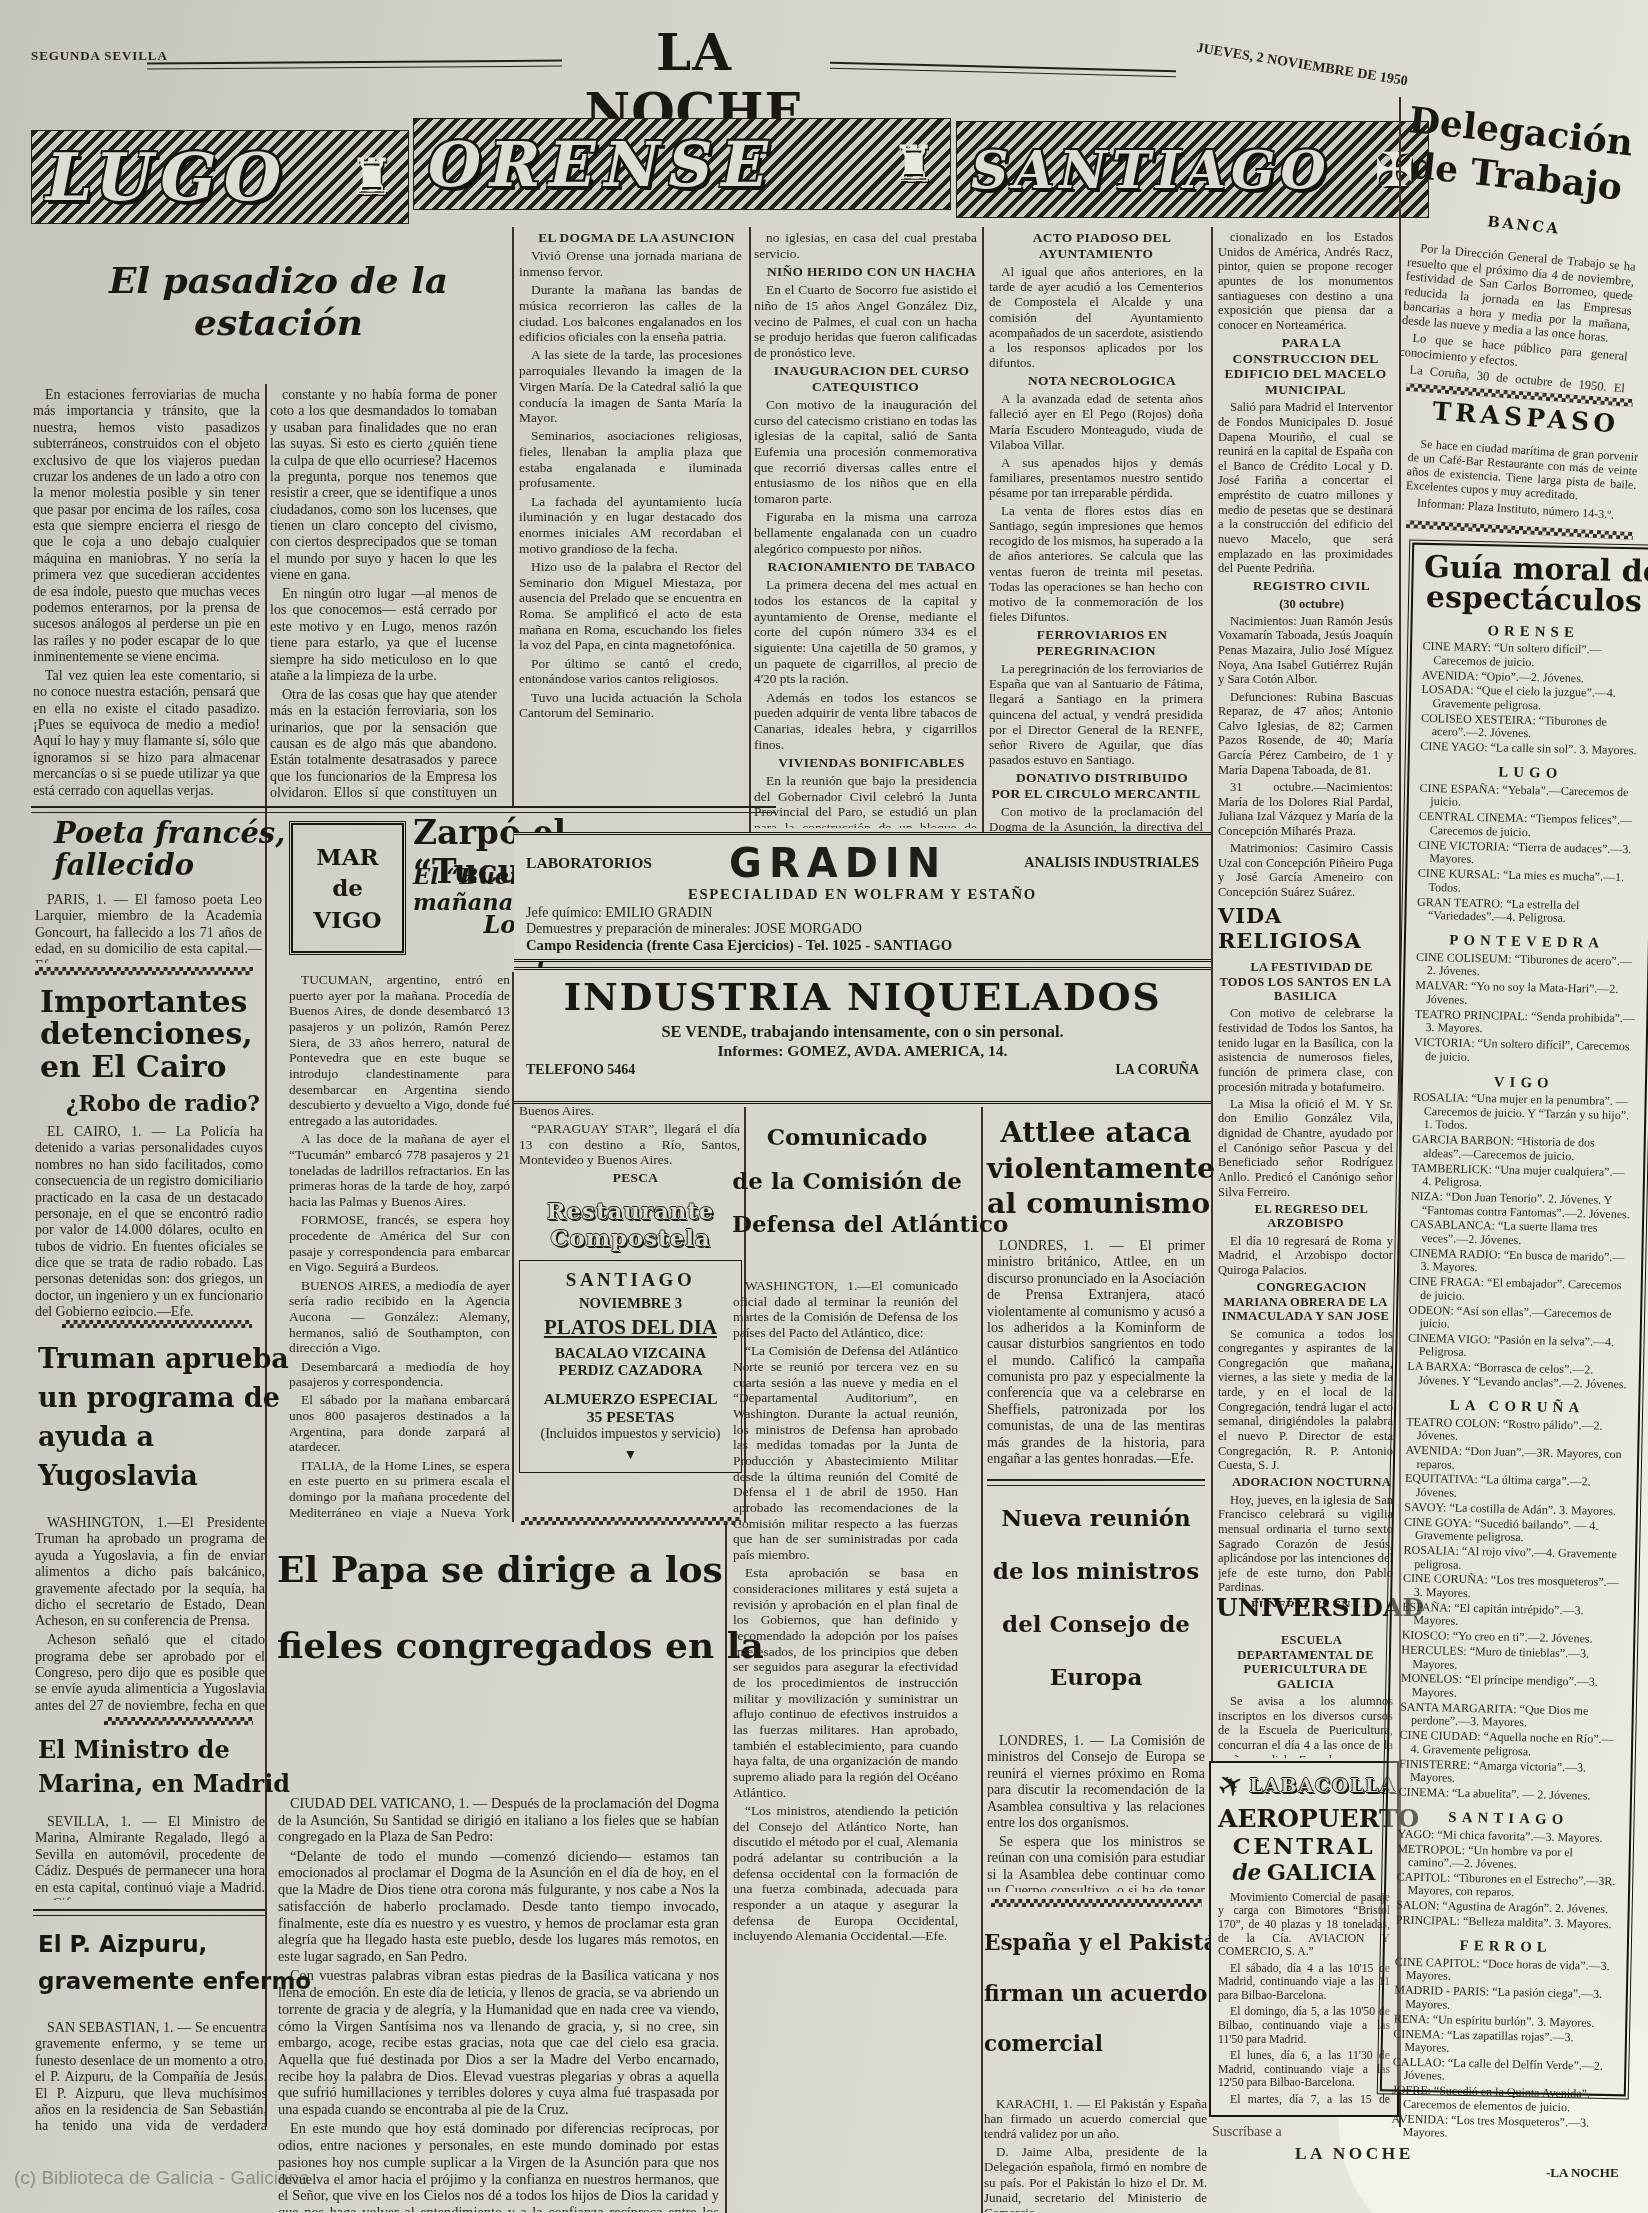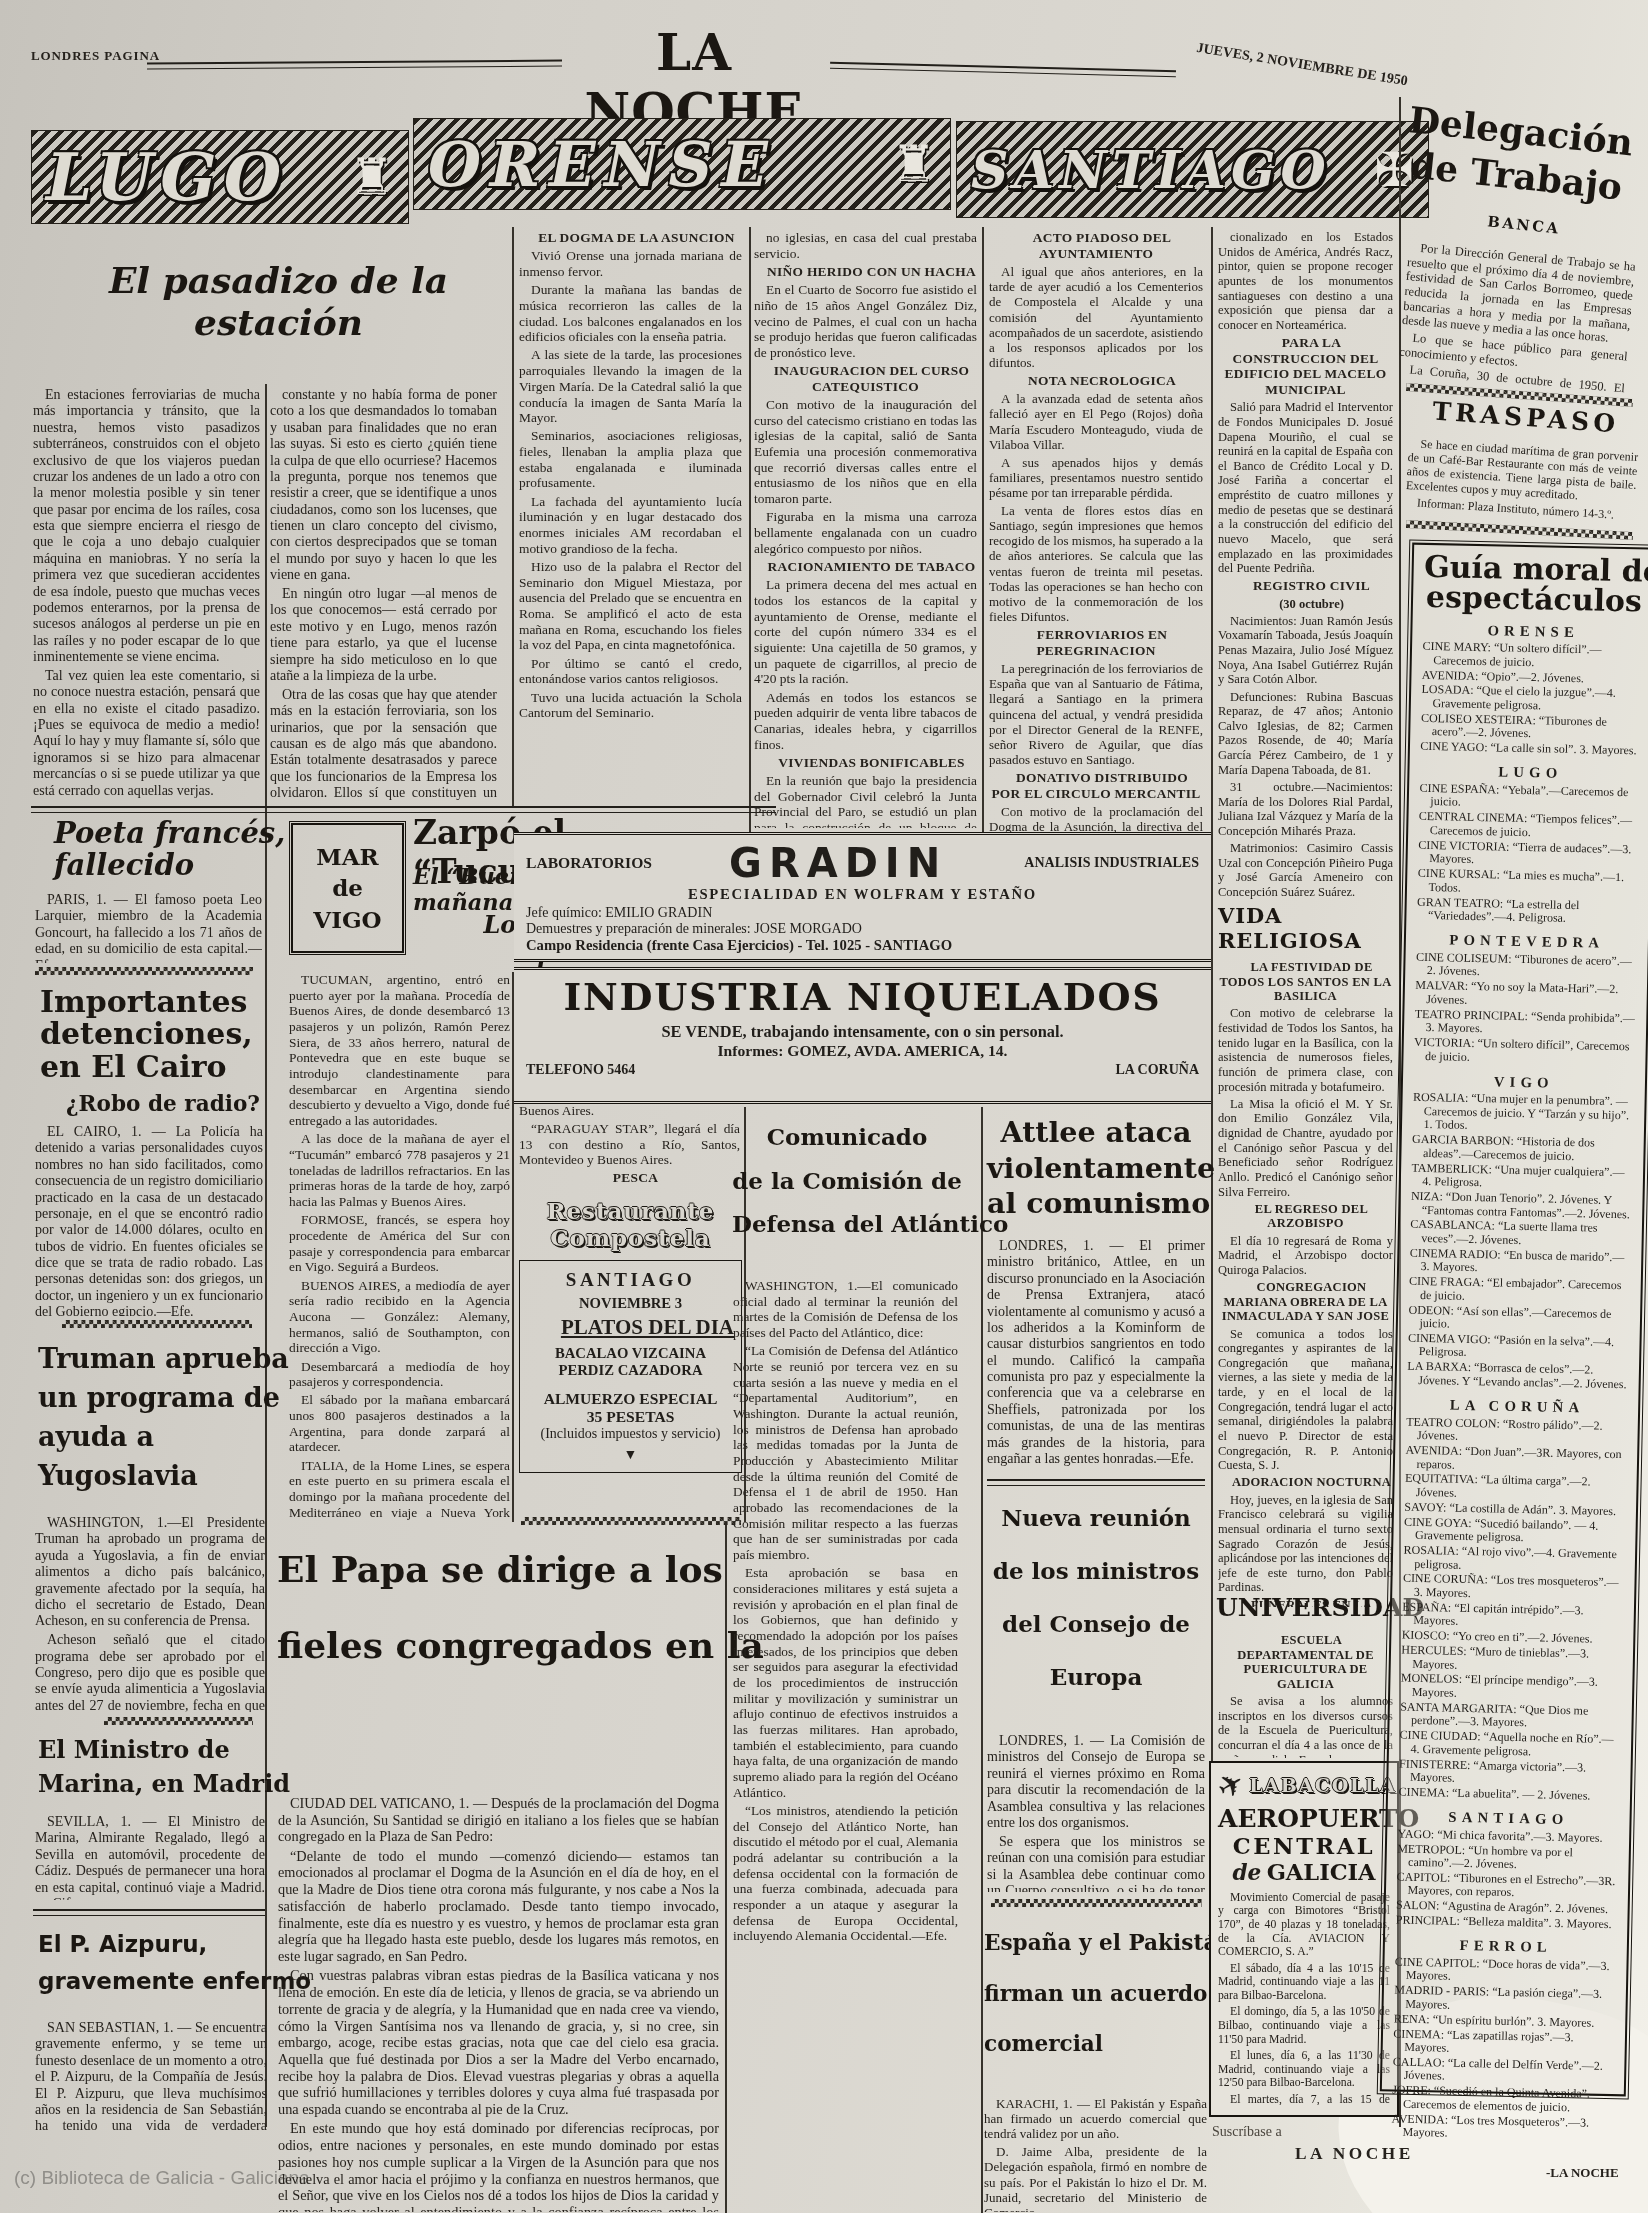--- a/index.html
+++ b/index.html
@@ -32,21 +32,21 @@
   .gbox{position:absolute;border:2.6px solid #17140f;outline:0.9px solid #17140f;outline-offset:2.6px;background:rgba(226,223,214,.35);padding:7px 10.4px;transform:rotate(1.2deg);}
   .adbg{background:#dad7d0;}
   .sans{font-family:"DejaVu Sans",sans-serif;}
 </style>
 </head>
 <body>
 
 <div class="sheet">
   <div class="torn"></div>
 
-  <div class="txt nojust" style="left:31px;top:48px;width:190px;font-weight:bold;font-size:13px;letter-spacing:0.9px;">LONDRES PAGINA</div>
+  <div class="txt nojust" style="left:31px;top:48px;width:190px;font-weight:bold;font-size:13px;letter-spacing:0.9px;">SEGUNDA SEVILLA</div>
   <div class="drule" style="left:147px;top:61px;width:415px;transform:rotate(-.4deg);"></div>
   <div class="hl ctr" style="left:560px;top:22.5px;width:268px;font-size:50px;letter-spacing:0.9px;">LA NOCHE</div>
   <div class="drule" style="left:830px;top:66px;width:346px;transform:rotate(1.4deg);"></div>
   <div class="txt nojust" style="left:1198px;top:40px;width:311px;font-weight:bold;font-size:14px;transform:rotate(9deg);transform-origin:left top;">JUEVES, 2 NOVIEMBRE DE 1950</div>
 
   <div class="banner" style="left:31px;top:130px;width:348px;height:92px;">
     <span class="word" style="font-size:66px;letter-spacing:7px;">LUGO</span>
     <span class="crest" style="font-size:50px;">♜</span>
   </div>
   <div class="banner" style="left:413px;top:118px;width:508px;height:90px;">
@@ -269,21 +269,21 @@
       <span>TELEFONO 5464</span>
       <span>LA CORUÑA</span>
     </div>
   </div>
 
   <div style="position:absolute;left:519px;top:1197px;width:223px;height:313px;">
     <div class="hl ctr outlined" style="position:static;font-size:23px;letter-spacing:0.9px;">Restaurante Compostela</div>
     <div style="border:1.7px solid #1a1712;margin-top:8.6px;padding:8.6px 7px;text-align:center;">
       <div style="font-weight:bold;font-size:19px;letter-spacing:3.5px;">SANTIAGO</div>
       <div style="font-weight:bold;font-size:14.7px;margin-top:3.5px;">NOVIEMBRE 3</div>
-      <div style="font-weight:bold;font-size:21px;margin-top:3.5px;text-decoration:underline;text-align:right;">PLATOS DEL DIA</div>
+      <div style="font-weight:bold;font-size:21px;margin-top:3.5px;text-decoration:underline;">PLATOS DEL DIA</div>
       <div style="font-weight:bold;font-size:14.7px;margin-top:5.2px;">BACALAO VIZCAINA</div>
       <div style="font-weight:bold;font-size:14.7px;">PERDIZ CAZADORA</div>
       <div style="font-weight:bold;font-size:15.6px;margin-top:10.4px;">ALMUERZO ESPECIAL</div>
       <div style="font-weight:bold;font-size:15.6px;">35 PESETAS</div>
       <div style="font-weight:normal;font-size:14px;">(Incluidos impuestos y servicio)</div>
       <div style="font-size:14px;margin-top:5.2px;">▼</div>
     </div>
   </div>
   <div class="checker" style="left:521px;top:1517px;width:220px;"></div>
 

